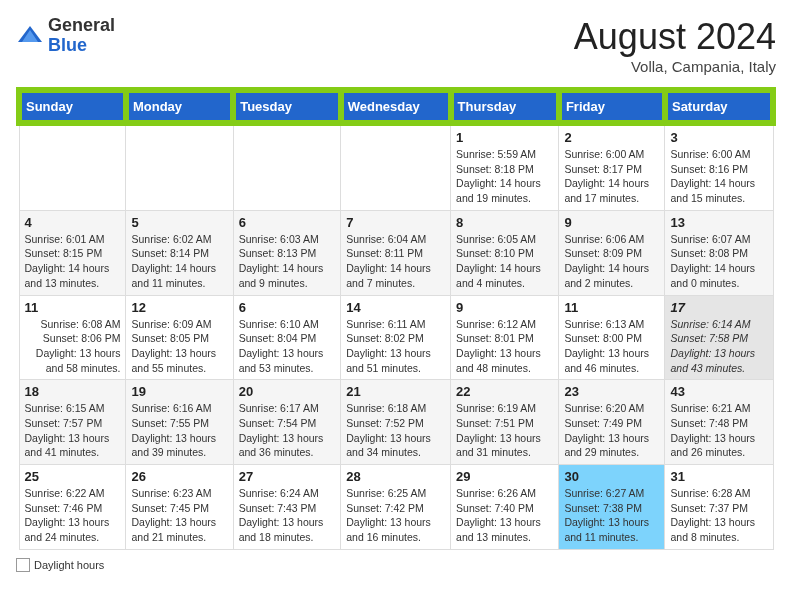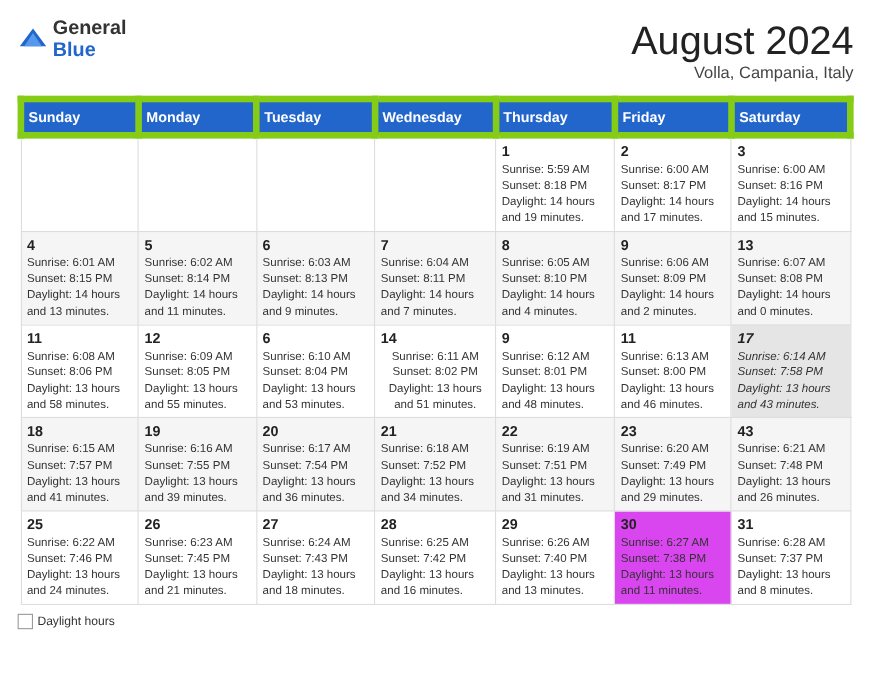--- a/index.html
+++ b/index.html
@@ -195,39 +195,39 @@
         <td style="background: rgb(245, 245, 245);">
           <span class="day-number">13</span>
           <div class="day-info" style="white-space: pre-line;">Sunrise: 6:07 AM
 Sunset: 8:08 PM
 Daylight: 14 hours and 0 minutes.</div>
         </td>
       </tr>
       <tr style="background: rgb(255, 255, 255);">
         <td style="background: rgb(255, 255, 255);">
           <span class="day-number">11</span>
-          <div class="day-info" style="white-space: pre-line;">Sunrise: 6:08 AM
+          <div class="day-info" style="white-space: pre-line; text-align: right;">Sunrise: 6:08 AM
 Sunset: 8:06 PM
 Daylight: 13 hours and 58 minutes.</div>
         </td>
         <td style="background: rgb(255, 255, 255);">
           <span class="day-number">12</span>
           <div class="day-info" style="white-space: pre-line;">Sunrise: 6:09 AM
 Sunset: 8:05 PM
 Daylight: 13 hours and 55 minutes.</div>
         </td>
         <td style="background: rgb(255, 255, 255);">
           <span class="day-number">6</span>
           <div class="day-info" style="white-space: pre-line;">Sunrise: 6:10 AM
 Sunset: 8:04 PM
 Daylight: 13 hours and 53 minutes.</div>
         </td>
         <td style="background: rgb(255, 255, 255);">
           <span class="day-number">14</span>
-          <div class="day-info" style="white-space: pre-line; text-align: center;">Sunrise: 6:11 AM
+          <div class="day-info" style="white-space: pre-line;">Sunrise: 6:11 AM
 Sunset: 8:02 PM
 Daylight: 13 hours and 51 minutes.</div>
         </td>
         <td style="background: rgb(255, 255, 255);">
           <span class="day-number">9</span>
           <div class="day-info" style="white-space: pre-line;">Sunrise: 6:12 AM
 Sunset: 8:01 PM
 Daylight: 13 hours and 48 minutes.</div>
         </td>
         <td style="background: rgb(255, 255, 255);">
@@ -311,21 +311,21 @@
           <div class="day-info" style="white-space: pre-line;">Sunrise: 6:25 AM
 Sunset: 7:42 PM
 Daylight: 13 hours and 16 minutes.</div>
         </td>
         <td style="background: rgb(255, 255, 255);">
           <span class="day-number">29</span>
           <div class="day-info" style="white-space: pre-line;">Sunrise: 6:26 AM
 Sunset: 7:40 PM
 Daylight: 13 hours and 13 minutes.</div>
         </td>
-        <td style="background: #d946ef;">
+        <td style="background: #7dd3fc;">
           <span class="day-number">30</span>
           <div class="day-info" style="white-space: pre-line;">Sunrise: 6:27 AM
 Sunset: 7:38 PM
 Daylight: 13 hours and 11 minutes.</div>
         </td>
         <td style="background: rgb(255, 255, 255);">
           <span class="day-number">31</span>
           <div class="day-info" style="white-space: pre-line;">Sunrise: 6:28 AM
 Sunset: 7:37 PM
 Daylight: 13 hours and 8 minutes.</div>

